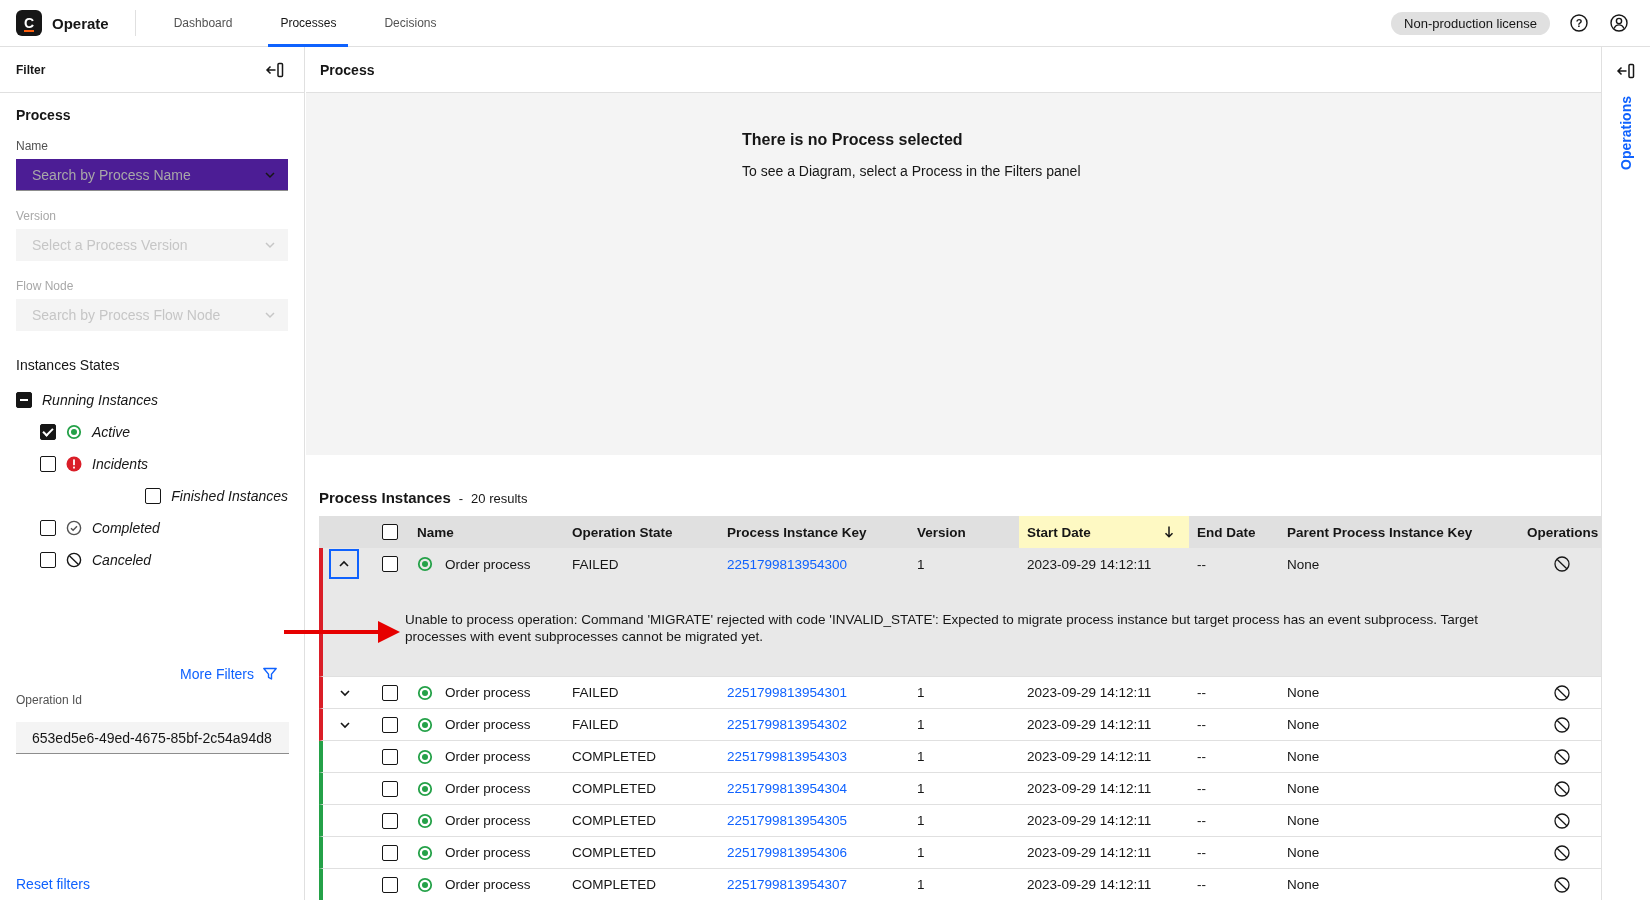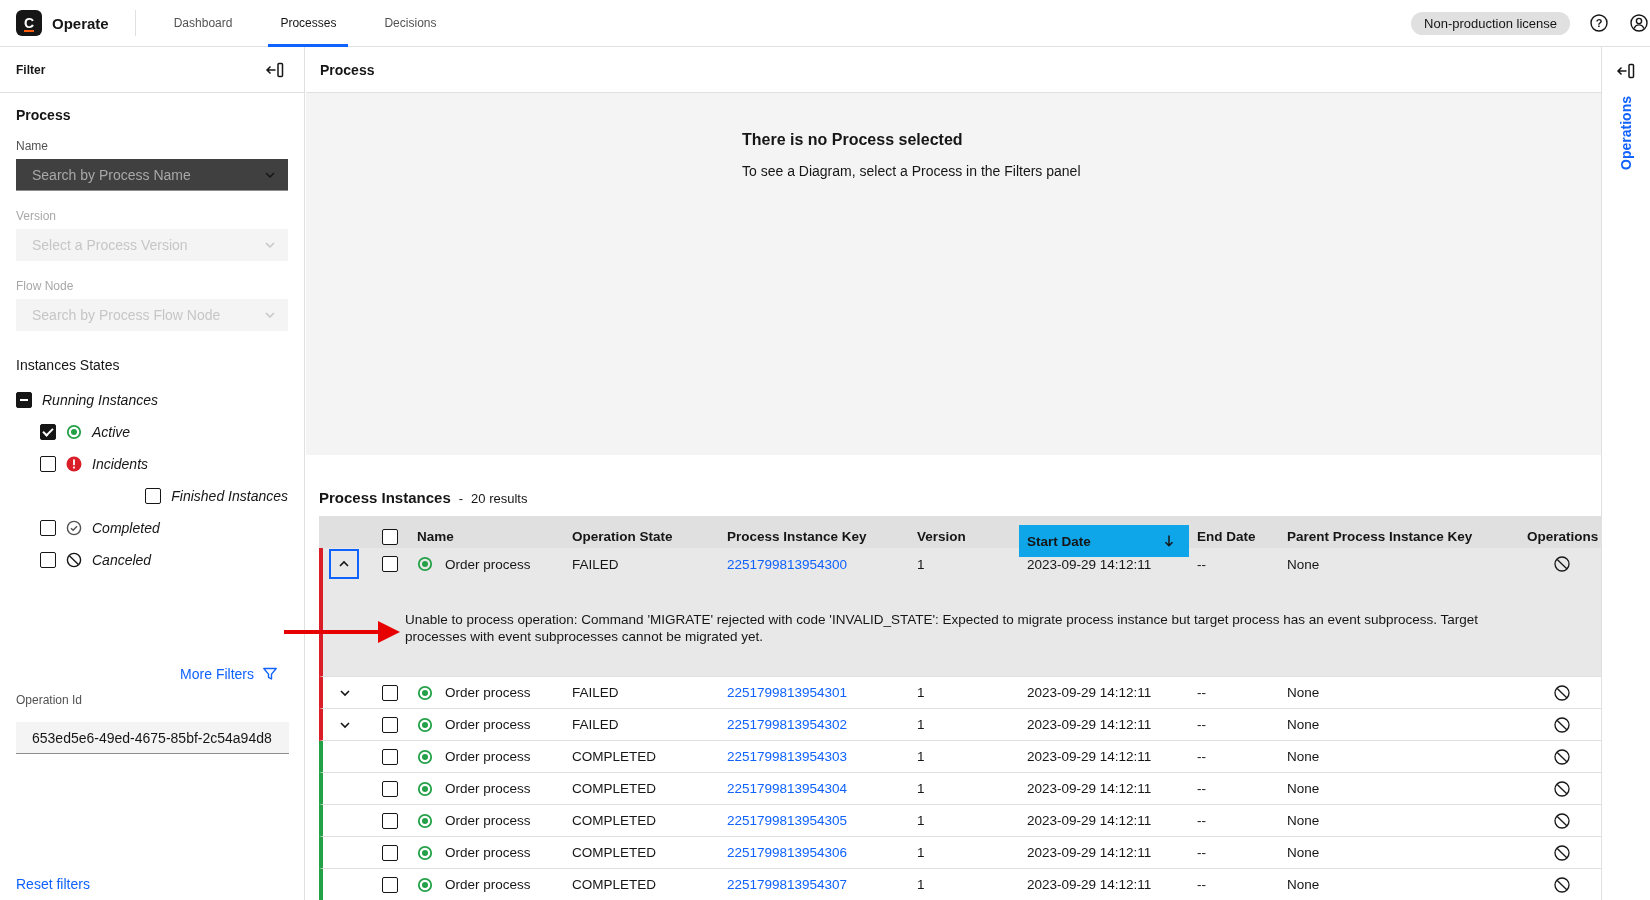--- a/index.html
+++ b/index.html
@@ -13,39 +13,39 @@
   .logo { width:26px; height:26px; background:#161616; border-radius:6px; position:relative;
     display:flex; align-items:center; justify-content:center; color:#fff; font-weight:bold; font-size:14px; }
   .logo::after { content:''; position:absolute; bottom:4px; left:8px; width:10px; height:2.5px; background:#fc5d0d; }
   .app-name { font-weight:bold; font-size:15px; }
   .header-divider { width:1px; height:26px; background:#e0e0e0; margin-left:10px; }
   .nav-tabs { display:flex; height:47px; margin-left:14px; }
   .nav-tab { position:relative; display:flex; align-items:center; padding:0 24px; font-size:12px;
     color:#525252; cursor:pointer; }
   .nav-tab.active { color:#161616; }
   .nav-tab.active::after { content:''; position:absolute; left:12px; right:12px; bottom:0; height:3px; background:#0f62fe; }
-  .header-right { margin-left:auto; display:flex; align-items:center; gap:18px; }
+  .header-right { margin-left:auto; display:flex; align-items:center; gap:18px; padding-right:20px; }
   .license-badge { background:#e0e0e0; color:#161616; font-size:13px; padding:4px 13px; border-radius:13px; white-space:nowrap; }
   .icon-btn { width:22px; height:22px; display:flex; align-items:center; justify-content:center; cursor:pointer; }
   svg { display:block; }
 
   
   .filter-panel { position:absolute; top:47px; left:0; width:305px; bottom:0; background:#fff;
     border-right:1px solid #e0e0e0; }
   .filter-header { height:46px; border-bottom:1px solid #e0e0e0; display:flex; align-items:center;
     justify-content:space-between; padding:0 18px 0 16px; }
   .filter-title { font-size:12px; font-weight:600; }
   .filter-body { padding:14px 16px 0 16px; position:relative; height:calc(100% - 46px); }
   .section-heading { font-size:14px; font-weight:bold; margin-bottom:16px; }
   .field { margin-bottom:18px; }
   .field-label { font-size:12px; color:#525252; margin-bottom:6px; }
   .field-label.disabled { color:#a8a8a8; }
   .combo { height:32px; display:flex; align-items:center; justify-content:space-between;
     padding:0 10px 0 16px; font-size:14px; cursor:pointer; }
-  .combo.enabled { background:#404040; border-bottom:1px solid #8d8d8d; color:#a8a8a8; }
+  .combo.enabled { background:#4c1d95; border-bottom:1px solid #8d8d8d; color:#a8a8a8; }
   .combo.disabled { background:#f4f4f4; color:#c6c6c6; cursor:default; }
   .states-heading { font-size:14px; font-weight:normal; margin:26px 0 18px 0; }
   .state-row { display:flex; align-items:center; gap:10px; margin-bottom:14px; height:18px;font-style:italic; }
   .cb { width:16px; height:16px; border:1.6px solid #161616; border-radius:2px; background:#fff;
     display:inline-flex; align-items:center; justify-content:center; flex:0 0 16px; cursor:pointer; }
   .cb.checked, .cb.indeterminate { background:#161616; border-color:#161616; }
   .cb.checked::after { content:''; width:8px; height:4px; border-left:2px solid #fff; border-bottom:2px solid #fff;
     transform:rotate(-45deg); margin-top:-2px; }
   .cb.indeterminate::after { content:''; width:8px; height:2px; background:#fff; }
   .state-label { font-size:14px; color:#161616; }
@@ -70,21 +70,21 @@
   .instances-panel { height:445px; padding-left:13px; }
   .instances-header { height:61px; display:flex; align-items:flex-end; padding-bottom:10px; gap:8px; }
   .instances-title { font-size:15px; font-weight:600; }
   .instances-sep { font-size:13px; color:#161616; }
   .instances-count { font-size:13px; }
 
   .itable { width:1282px; }
   .tgrid { display:grid; grid-template-columns:48px 38px 155px 155px 190px 110px 170px 90px 240px 86px; align-items:center; }
   .thead { height:32px; background:#e0e0e0; border-left:4px solid transparent; font-weight:600; font-size:13.5px; }
   .th { padding-left:8px; height:32px; display:flex; align-items:center; cursor:pointer; }
-  .th.sorted { background:#0ea5e9; padding-right:12px;margin-top:9px; }
+  .th.sorted { background:#fef9c3; padding-right:12px; }
   .th.sorted .sort-arrow { margin-left:auto; }
   .rows-viewport { height:352px; overflow:hidden; }
   .row-grid { height:32px; font-size:13.5px; border-bottom:1px solid #e0e0e0; border-left:4px solid transparent; background:#fff; }
   .row-grid.b-red { border-left-color:#da1e28; }
   .row-grid.b-green { border-left-color:#24a148; }
   .expanded-block { border-left:4px solid #da1e28; background:#e8e8e8; border-bottom:1px solid #e0e0e0; }
   .expanded-block .row-grid { border:none; background:transparent; }
   .cell { padding-left:8px; display:flex; align-items:center; overflow:hidden; white-space:nowrap; }
   .cell.center { justify-content:center; padding-left:0; }
   .name-cell { gap:12px; }

